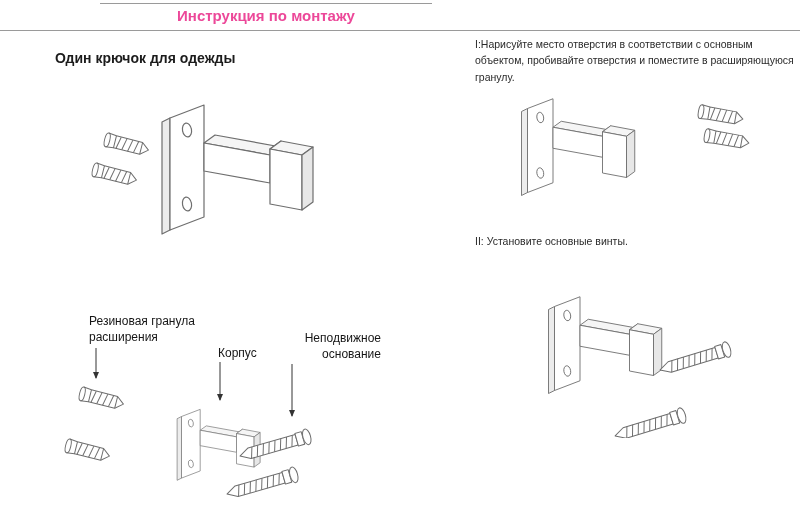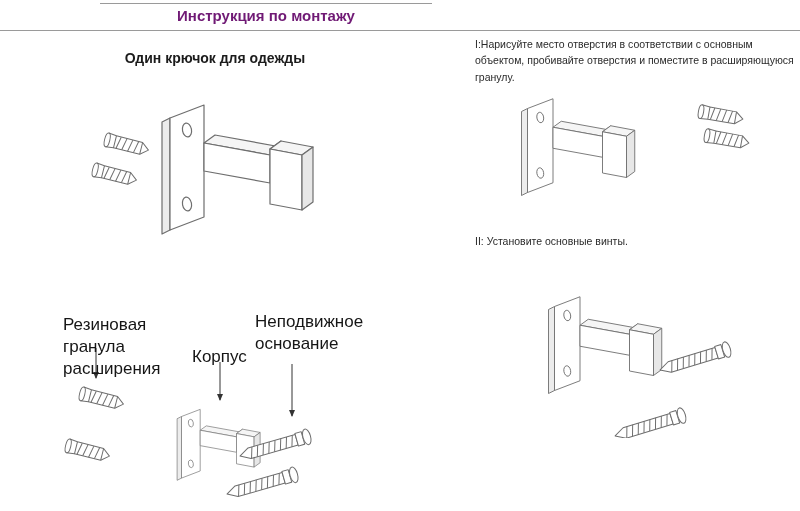--- a/index.html
+++ b/index.html
@@ -7,39 +7,39 @@
   .page {
     position:relative; width:800px; height:511px; background:#fff;
     overflow:hidden; color:var(--text,#111);
   }
   .rule { position:absolute; height:1px; background:var(--rule,#9a9a9a); }
   .rule-top  { left:100px; top:3px;  width:332px; }
   .rule-main { left:0;     top:30px; width:800px; }
 
   .title {
     position:absolute; left:100px; top:7px; width:332px;
-    text-align:center; font-size:15px; font-weight:bold; color:#701a75;
+    text-align:center; font-size:15px; font-weight:bold; color:#ec4899;
   }
   .subtitle {
     position:absolute; left:55px; top:50px; width:320px;
-    text-align:center; font-size:14px; font-weight:bold; color:#1c1c1c;
+    font-size:14px; font-weight:bold; color:#1c1c1c;
   }
 
   .step-text {
     position:absolute; width:328px; font-size:10.5px; line-height:1.55; color:#2a2a2a;
   }
   .step1-text { left:475px; top:36px; }
   .step2-text { left:475px; top:233px; }
 
   .label {
-    position:absolute; font-size:17px; line-height:1.3; color:#161616;
+    position:absolute; font-size:12px; line-height:1.3; color:#161616;margin-left:26px;
   }
   .label-anchor { left:63px;  top:314px; width:115px; }
   .label-body   { left:192px; top:346px; width:70px; }
-  .label-base   { left:255px; top:311px; width:100px; }
+  .label-base   { left:255px; top:331px; width:100px;text-align:right; }
 
   svg.drawing { position:absolute; color:var(--outline,#6e6e6e); }
   .main-drawing  { left:85px;  top:80px;  width:260px; height:175px; }
   .parts-drawing { left:30px;  top:298px; width:320px; height:212px; }
   .step1-drawing { left:490px; top:82px;  width:300px; height:135px; }
   .step2-drawing { left:490px; top:268px; width:310px; height:170px; }
 
   .arrow { stroke:var(--arrow,#333); stroke-width:1; }
   .defs-svg { position:absolute; width:0; height:0; }
 </style>

